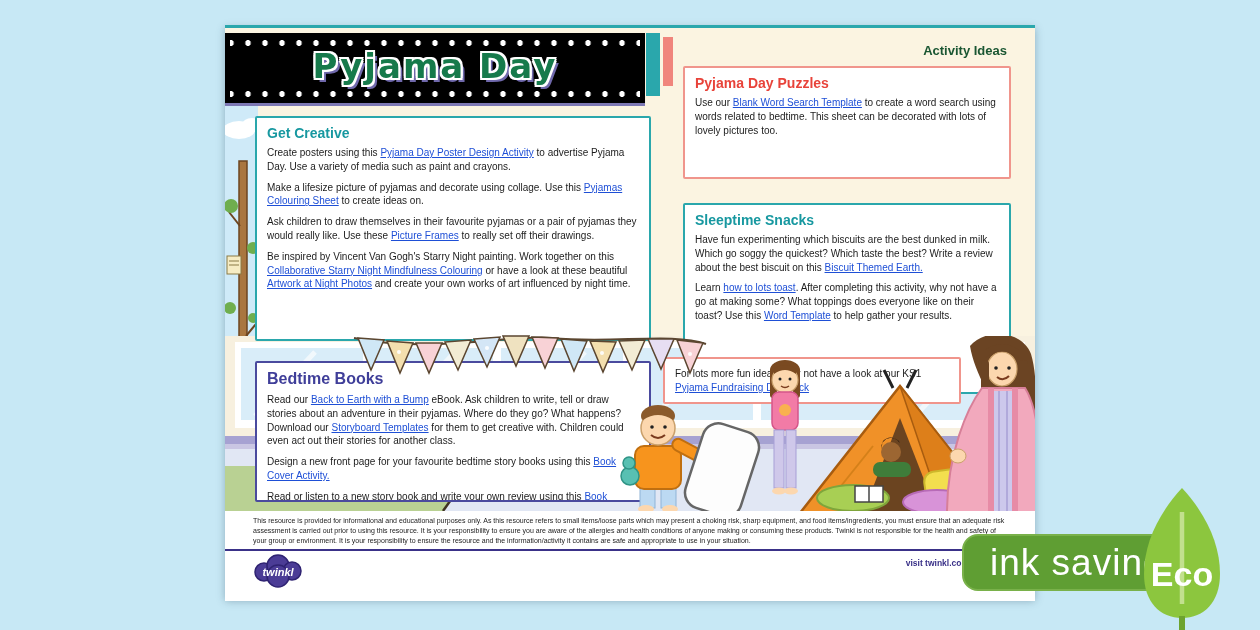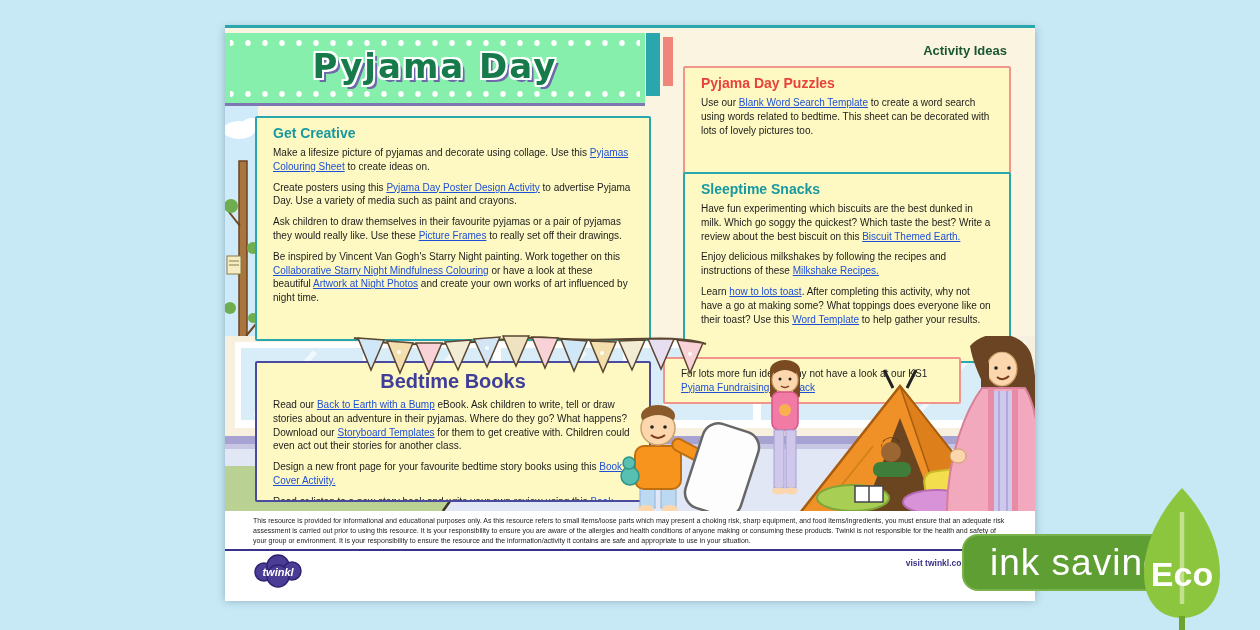--- a/index.html
+++ b/index.html
@@ -5,48 +5,48 @@
   html,body{margin:0;padding:0;}
   body{width:1260px;height:630px;position:relative;overflow:hidden;
        background:#c7e8f5;font-family:"Liberation Sans",sans-serif;}
 
   .page{position:absolute;left:225px;top:25px;width:810px;height:573px;
         background:#fbf4e1;border-top:3px solid #2aa7ac;box-sizing:border-box;
         box-shadow:0 3px 8px rgba(40,70,90,.35);z-index:1;}
 
   
   .banner{position:absolute;left:0;top:5px;width:420px;height:70px;
-          background:#86efac;border-bottom:3px solid #7d78b4;z-index:2;}
+          background:#000000;border-bottom:3px solid #7d78b4;z-index:2;}
   .dots{position:absolute;left:5px;right:5px;height:8px;
         background-image:radial-gradient(circle,#ffffff 2.7px,rgba(255,255,255,0) 3.1px);
         background-size:17px 8px;background-position:center;}
   .dots.top{top:6px}.dots.bottom{bottom:5px}
   .page-title{position:absolute;left:0;right:0;top:13px;text-align:center;
     font-family:"DejaVu Sans","Liberation Sans",sans-serif;
     font-size:34px;font-weight:bold;letter-spacing:2px;color:#167a4b;
     text-shadow:-2px -2px 0 #fff,2px -2px 0 #fff,-2px 2px 0 #fff,2px 2px 0 #fff,
                 0 -2px 0 #fff,0 2px 0 #fff,-2px 0 0 #fff,2px 0 0 #fff,4px 4px 0 #6f68ab;}
   .bar-teal{position:absolute;left:421px;top:5px;width:14px;height:63px;background:#2aa7ac;z-index:2;}
   .bar-coral{position:absolute;left:438px;top:9px;width:10px;height:49px;background:#f0857c;z-index:2;}
   .activity-ideas{position:absolute;right:28px;top:15px;font-size:13px;font-weight:bold;
                   color:#1a5632;z-index:2;}
 
   
-  .box{position:absolute;background:#fef9c3;border:2px solid;border-radius:2px;
-       padding:6px 16px;box-sizing:border-box;overflow:hidden;z-index:2;}
+  .box{position:absolute;background:#ffffff;border:2px solid;border-radius:2px;
+       padding:6px 10px;box-sizing:border-box;overflow:hidden;z-index:2;}
   .box h3{margin:1px 0 5px;font-size:14px;font-weight:bold;}
   .box p{margin:0 0 7px;font-size:10px;line-height:1.38;color:#1c1c1c;}
   .lnk{color:#1e4fd6;text-decoration:underline;cursor:pointer;}
   .get-creative{left:30px;top:88px;width:396px;height:225px;border-color:#2aa7ac;}
   .get-creative h3{color:#1798a0;}
   .bedtime{left:30px;top:333px;width:396px;height:141px;border-color:#4a4a9e;}
-  .bedtime h3{color:#3f3e99;font-size:20px;text-align:center;}
+  .bedtime h3{color:#3f3e99;font-size:16px;}
   .puzzles{left:458px;top:38px;width:328px;height:113px;border-color:#f0958c;}
   .puzzles h3{color:#e8433a;}
-  .snacks{left:458px;top:144px;width:328px;height:191px;border-color:#2aa7ac;}
+  .snacks{left:458px;top:175px;width:328px;height:191px;border-color:#2aa7ac;}
   .snacks h3{color:#1798a0;}
   .fundraising{left:438px;top:329px;width:298px;height:47px;border-color:#f0958c;padding-top:8px;}
 
   
   .left-strip{position:absolute;left:0;top:78px;z-index:1;}
   .scene-bg{position:absolute;left:0;top:308px;z-index:1;}
   .scene-fg{position:absolute;left:0;top:308px;z-index:3;pointer-events:none;}
   .bunting{position:absolute;left:127px;top:300px;z-index:3;pointer-events:none;}
 
   
@@ -140,42 +140,41 @@
     <div class="dots top"></div>
     <div class="dots bottom"></div>
     <div class="page-title">Pyjama Day</div>
   </div>
   <div class="bar-teal"></div>
   <div class="bar-coral"></div>
   <div class="activity-ideas">Activity Ideas</div>
 
   <div class="box get-creative">
     <h3>Get Creative</h3>
+    <p><span>Create posters using this </span><a href="#" class="lnk">Pyjama Day Poster Design Activity</a><span> to advertise Pyjama Day. Use a variety of media such as paint and crayons.</span></p>
     <p><span>Make a lifesize picture of pyjamas and decorate using collage. Use this </span><a href="#" class="lnk">Pyjamas Colouring Sheet</a><span> to create ideas on.</span></p>
-    <p><span>Create posters using this </span><a href="#" class="lnk">Pyjama Day Poster Design Activity</a><span> to advertise Pyjama Day. Use a variety of media such as paint and crayons.</span></p>
     <p><span>Ask children to draw themselves in their favourite pyjamas or a pair of pyjamas they would really like. Use these </span><a href="#" class="lnk">Picture Frames</a><span> to really set off their drawings.</span></p>
     <p><span>Be inspired by Vincent Van Gogh's Starry Night painting. Work together on this </span><a href="#" class="lnk">Collaborative Starry Night Mindfulness Colouring</a><span> or have a look at these beautiful </span><a href="#" class="lnk">Artwork at Night Photos</a><span> and create your own works of art influenced by night time.</span></p>
   </div>
 
   <div class="box bedtime">
     <h3>Bedtime Books</h3>
     <p><span>Read our </span><a href="#" class="lnk">Back to Earth with a Bump</a><span> eBook. Ask children to write, tell or draw stories about an adventure in their pyjamas. Where do they go? What happens? Download our </span><a href="#" class="lnk">Storyboard Templates</a><span> for them to get creative with. Children could even act out their stories for another class.</span></p>
     <p><span>Design a new front page for your favourite bedtime story books using this </span><a href="#" class="lnk">Book Cover Activity.</a></p>
     <p><span>Read or listen to a new story book and write your own review using this </span><a href="#" class="lnk">Book Review Writing Frame.</a></p>
   </div>
 
   <div class="box puzzles">
     <h3>Pyjama Day Puzzles</h3>
     <p><span>Use our </span><a href="#" class="lnk">Blank Word Search Template</a><span> to create a word search using words related to bedtime. This sheet can be decorated with lots of lovely pictures too.</span></p>
   </div>
 
   <div class="box snacks">
     <h3>Sleeptime Snacks</h3>
     <p><span>Have fun experimenting which biscuits are the best dunked in milk. Which go soggy the quickest? Which taste the best? Write a review about the best biscuit on this </span><a href="#" class="lnk">Biscuit Themed Earth.</a></p>
-    <p><span>Enjoy delicious milkshakes by following the recipes and instructions of these </span><a href="#" class="lnk">Milkshake Recipes.</a></p>
     <p><span>Learn </span><a href="#" class="lnk">how to lots toast</a><span>. After completing this activity, why not have a go at making some? What toppings does everyone like on their toast? Use this </span><a href="#" class="lnk">Word Template</a><span> to help gather your results.</span></p>
   </div>
 
   <div class="box fundraising">
     <p><span>For lots more fun ideas, why not have a look at our KS1 </span><a href="#" class="lnk">Pyjama Fundraising Day Pack</a></p>
   </div>
 
   <svg class="bunting" width="356" height="52" viewBox="0 0 356 52">
     <path d="M2,10 C80,26 160,6 200,10 C260,16 320,4 354,16" fill="none" stroke="#5b4630" stroke-width="2"></path>
     <g stroke="#5b4630" stroke-width="1.5">

